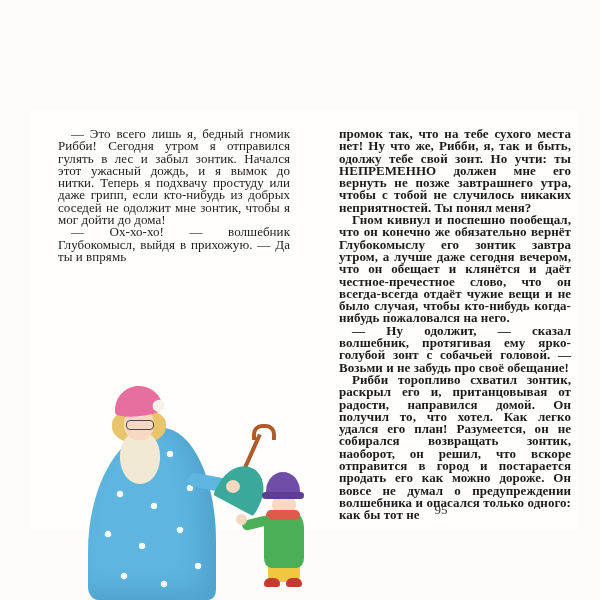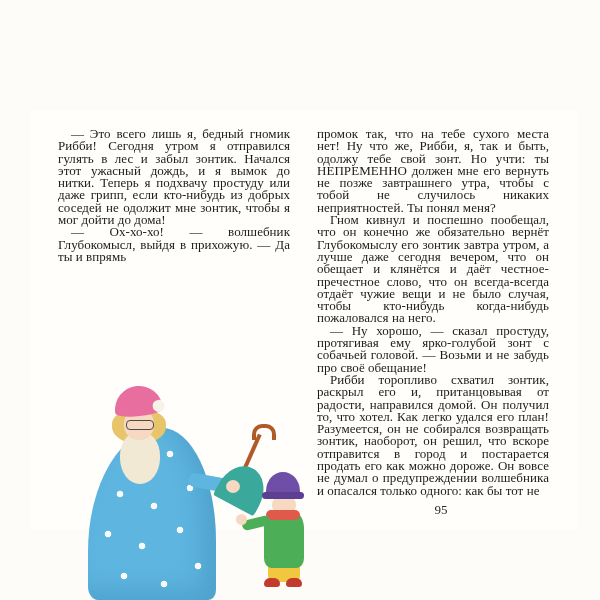--- a/index.html
+++ b/index.html
@@ -43,21 +43,21 @@
     top: 18px;
     width: 232px;
     font-size: 13px;
     line-height: 12.3px;
     text-align: justify;
     color: #1b1b1b;
     letter-spacing: 0.05px;
     hyphens: auto;
   }
   .col-left { left: 28px; }
-  .col-right { left: 12px; }
+  .col-right { left: 34px; font-weight: bold; }
   .col p {
     margin: 0;
     text-indent: 13px;
   }
   .col p.noindent { text-indent: 0; }
 
   
   .illus {
     position: absolute;
     left: 40px;
@@ -318,20 +318,20 @@
         <div class="gn-legs"></div>
         <div class="gn-shoe-l"></div>
         <div class="gn-shoe-r"></div>
       </div>
     </div>
 
     <div class="page-sheet page-right">
       <div class="col col-right">
         <p class="noindent">промок так, что на тебе сухого места нет! Ну что же, Рибби, я, так и быть, одолжу тебе свой зонт. Но учти: ты НЕПРЕМЕННО должен мне его вернуть не позже завтрашнего утра, чтобы с тобой не случилось никаких неприятностей. Ты понял меня?</p>
         <p>Гном кивнул и поспешно пообещал, что он конечно же обязательно вернёт Глубокомыслу его зонтик завтра утром, а лучше даже сегодня вечером, что он обещает и клянётся и даёт честное-пречестное слово, что он всегда-всегда отдаёт чужие вещи и не было случая, чтобы кто-нибудь когда-нибудь пожаловался на него.</p>
-        <p>— Ну хорошо, — сказал простуду, протягивая ему ярко-голубой зонт с собачьей головой. — Возьми и не забудь про своё обещание!</p>
+        <p>— Ну одолжит, — сказал волшебник, протягивая ему ярко-голубой зонт с собачьей головой. — Возьми и не забудь про своё обещание!</p>
         <p>Рибби торопливо схватил зонтик, раскрыл его и, пританцовывая от радости, направился домой. Он получил то, что хотел. Как легко удался его план! Разумеется, он не собирался возвращать зонтик, наоборот, он решил, что вскоре отправится в город и постарается продать его как можно дороже. Он вовсе не думал о предупреждении волшебника и опасался только одного: как бы тот не</p>
       </div>
     </div>
 
     <div class="page-number">95</div>
   </div>
 </div>
 
 </body></html>

